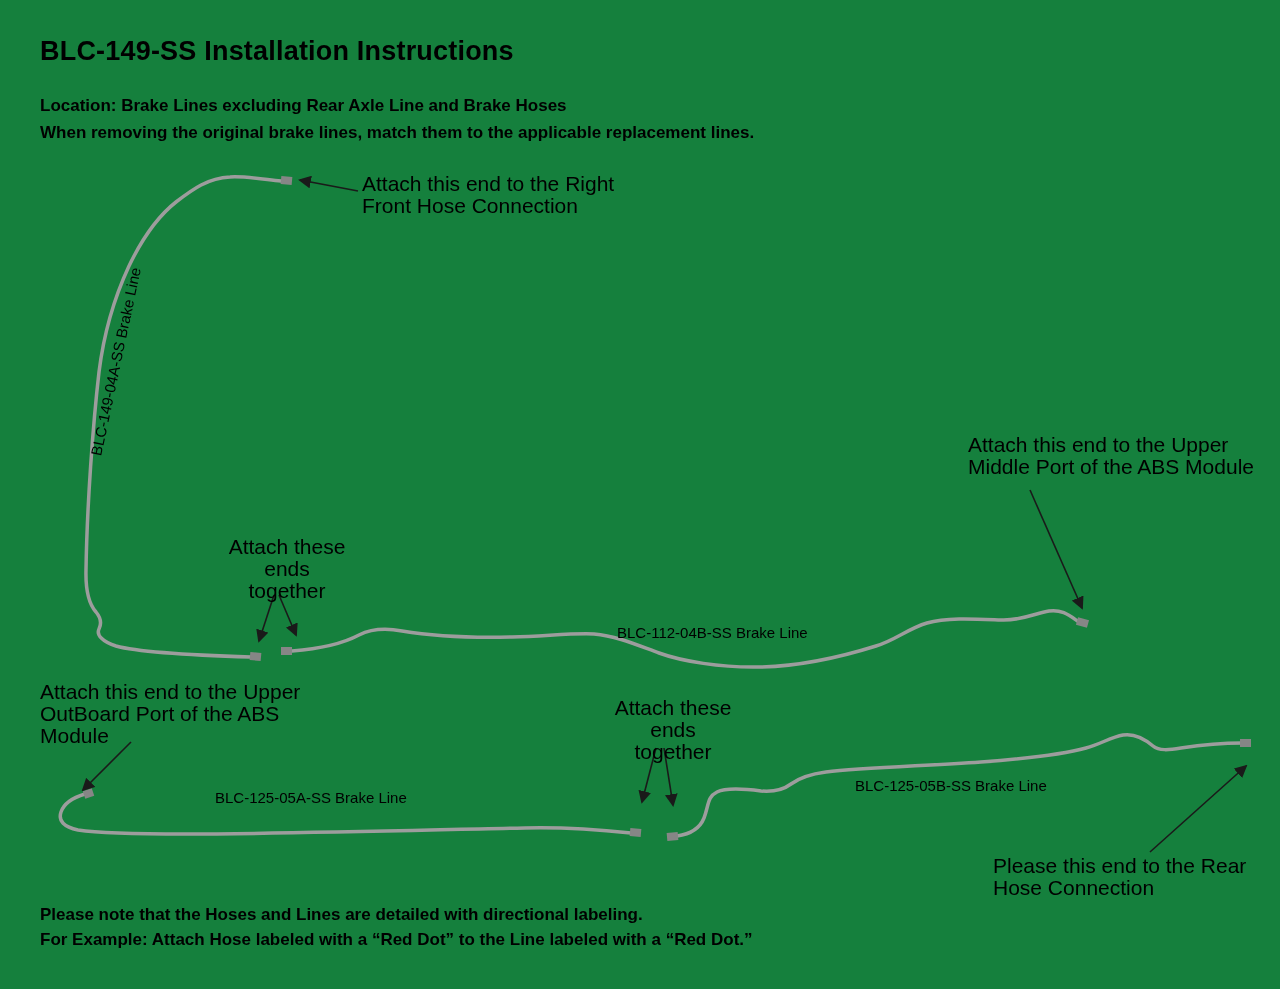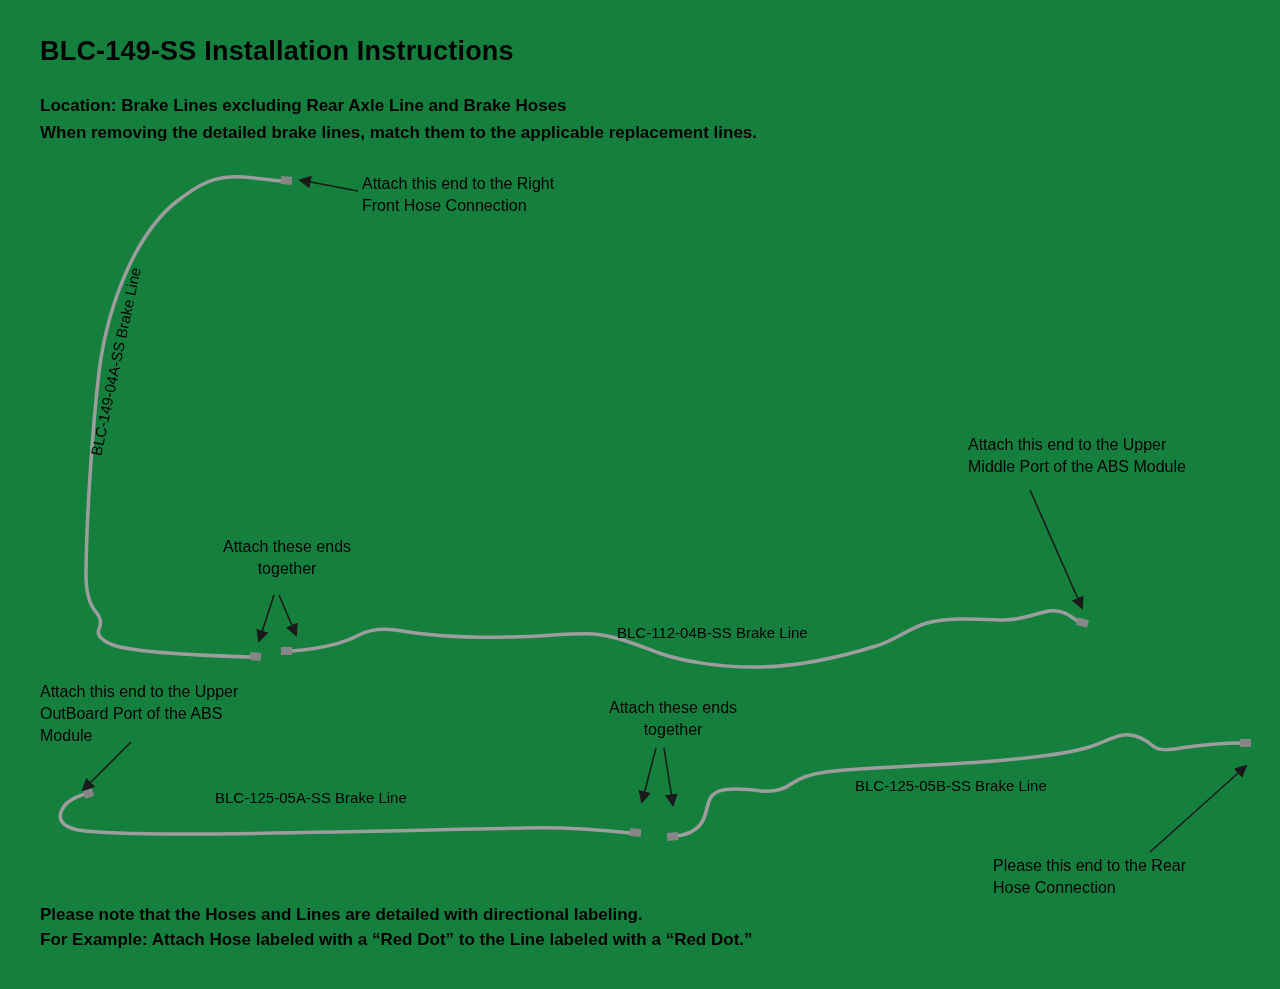--- a/index.html
+++ b/index.html
@@ -35,21 +35,21 @@
   .subtitle {
     position: absolute;
     font-size: 17px;
     font-weight: 700;
     white-space: nowrap;
   }
   .subtitle.loc   { left: 40px; top: 96px; }
   .subtitle.note  { left: 40px; top: 123px; }
   .ann {
     position: absolute;
-    font-size: 16px;
+    font-size: 21px;
     line-height: 22px;
     white-space: pre-line;
   }
   .ann.center { text-align: center; }
   .line-label {
     position: absolute;
     font-size: 15px;
     white-space: nowrap;
   }
   .line-label.rotated {
@@ -141,21 +141,21 @@
       <line x1="131" y1="742" x2="83" y2="790" marker-end="url(#arrowhead)"></line>
       <line x1="656" y1="748" x2="642" y2="802" marker-end="url(#arrowhead)"></line>
       <line x1="664" y1="748" x2="673" y2="805" marker-end="url(#arrowhead)"></line>
       <line x1="1150" y1="852" x2="1246" y2="766" marker-end="url(#arrowhead)"></line>
     </g>
   </svg>
 
   <h1 class="title">BLC-149-SS Installation Instructions</h1>
 
   <div class="subtitle loc">Location: Brake Lines excluding Rear Axle Line and Brake Hoses</div>
-  <div class="subtitle note">When removing the detailed brake lines, match them to the applicable replacement lines.</div>
+  <div class="subtitle note">When removing the original brake lines, match them to the applicable replacement lines.</div>
 
   <div class="line-label rotated">BLC-149-04A-SS Brake Line</div>
   <div class="line-label" style="left:617px; top:624px;">BLC-112-04B-SS Brake Line</div>
   <div class="line-label" style="left:215px; top:789px;">BLC-125-05A-SS Brake Line</div>
   <div class="line-label" style="left:855px; top:777px;">BLC-125-05B-SS Brake Line</div>
 
   <div class="ann" style="left:362px; top:173px;">Attach this end to the Right
 Front Hose Connection</div>
   <div class="ann" style="left:968px; top:434px;">Attach this end to the Upper
 Middle Port of the ABS Module</div>

